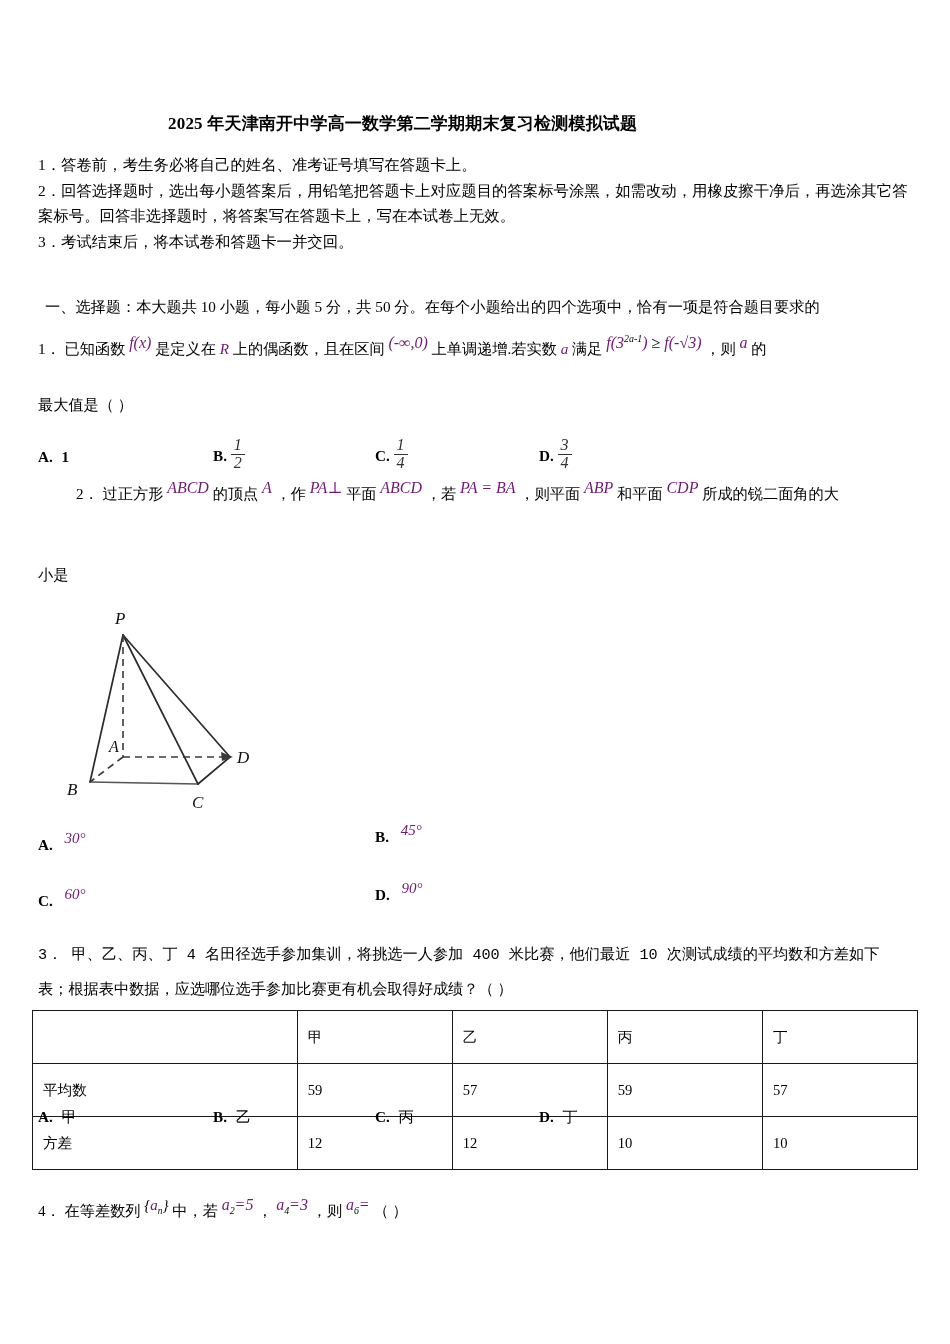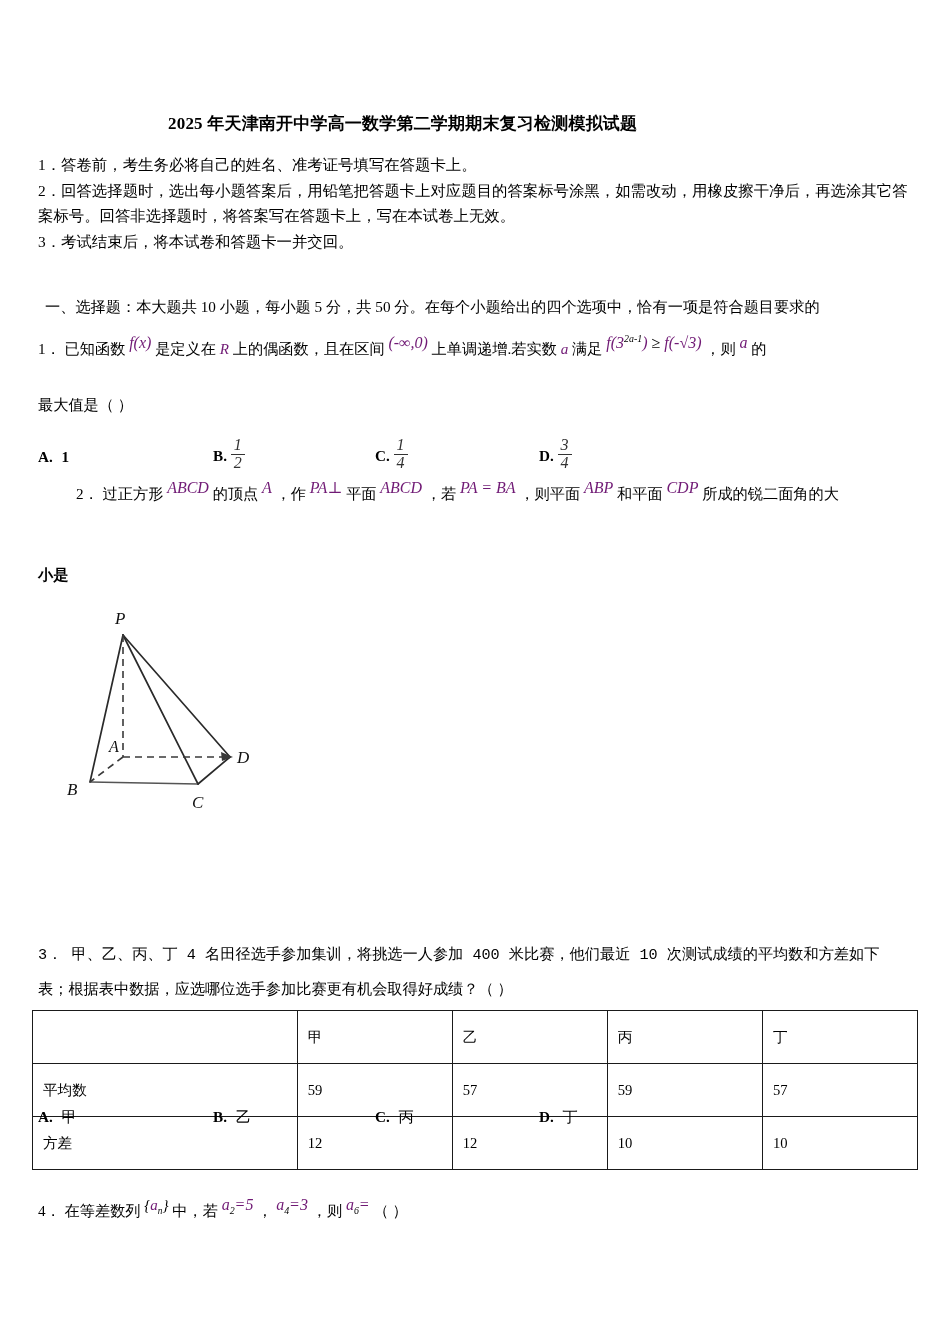--- a/index.html
+++ b/index.html
@@ -210,21 +210,21 @@
     <span class="mathi raise">ABCD</span>
     <span>，若</span>
     <span class="mathi raise">PA = BA</span>
     <span>，则平面</span>
     <span class="mathi raise">ABP</span>
     <span>和平面</span>
     <span class="mathi raise">CDP</span>
     <span>所成的锐二面角的大</span>
   </div>
 
-  <div class="qline" style="left:38px; top:564px;font-weight:bold;">小是</div>
+  <div class="qline" style="left:38px; top:564px;">小是</div>
 
   <div class="figure">
     <svg width="245" height="215" viewBox="0 0 245 215">
 
       <g stroke="#2a2a2a" stroke-width="1.7" fill="none" stroke-linecap="round">
         <line x1="68" y1="35" x2="35" y2="182"></line>
         <line x1="68" y1="35" x2="143" y2="184"></line>
         <line x1="68" y1="35" x2="175" y2="157"></line>
         <line x1="35" y1="182" x2="143" y2="184" stroke="#555"></line>
         <line x1="143" y1="184" x2="175" y2="157"></line>
@@ -239,20 +239,38 @@
       <polygon points="178,157 166,152 167,161" fill="#3a3a3a"></polygon>
 
       <text x="60" y="24" font-family="Liberation Serif, serif" font-style="italic" font-size="17" fill="#111">P</text>
       <text x="54" y="152" font-family="Liberation Serif, serif" font-style="italic" font-size="16" fill="#111">A</text>
       <text x="12" y="195" font-family="Liberation Serif, serif" font-style="italic" font-size="17" fill="#111">B</text>
       <text x="137" y="208" font-family="Liberation Serif, serif" font-style="italic" font-size="17" fill="#111">C</text>
       <text x="182" y="163" font-family="Liberation Serif, serif" font-style="italic" font-size="17" fill="#111">D</text>
     </svg>
   </div>
 
+  <div class="opt-row" style="left:0; top:822px; width:950px; height:90px;">
+    <div class="opt" style="left:38px; top:14px;">
+      <span class="lbl">A.</span>
+      <span class="mathi raise-sm" style="padding-left:8px;">30°</span>
+    </div>
+    <div class="opt" style="left:375px; top:6px;">
+      <span class="lbl">B.</span>
+      <span class="mathi raise-sm" style="padding-left:8px;">45°</span>
+    </div>
+    <div class="opt" style="left:38px; top:70px;">
+      <span class="lbl">C.</span>
+      <span class="mathi raise-sm" style="padding-left:8px;">60°</span>
+    </div>
+    <div class="opt" style="left:375px; top:64px;">
+      <span class="lbl">D.</span>
+      <span class="mathi raise-sm" style="padding-left:8px;">90°</span>
+    </div>
+  </div>
 
   <div class="qline" style="left:38px; top:944px;font-family:Liberation Mono, monospace;">
     <span>3</span><span>．</span>
     <span>甲、乙、丙、丁 4 名田径选手参加集训，将挑选一人参加 400 米比赛，他们最近 10 次测试成绩的平均数和方差如下</span>
   </div>
   <div class="qline" style="left:38px; top:978px;">表；根据表中数据，应选哪位选手参加比赛更有机会取得好成绩？（  ）</div>
 
   <table class="data">
     <tbody>
       <tr>

